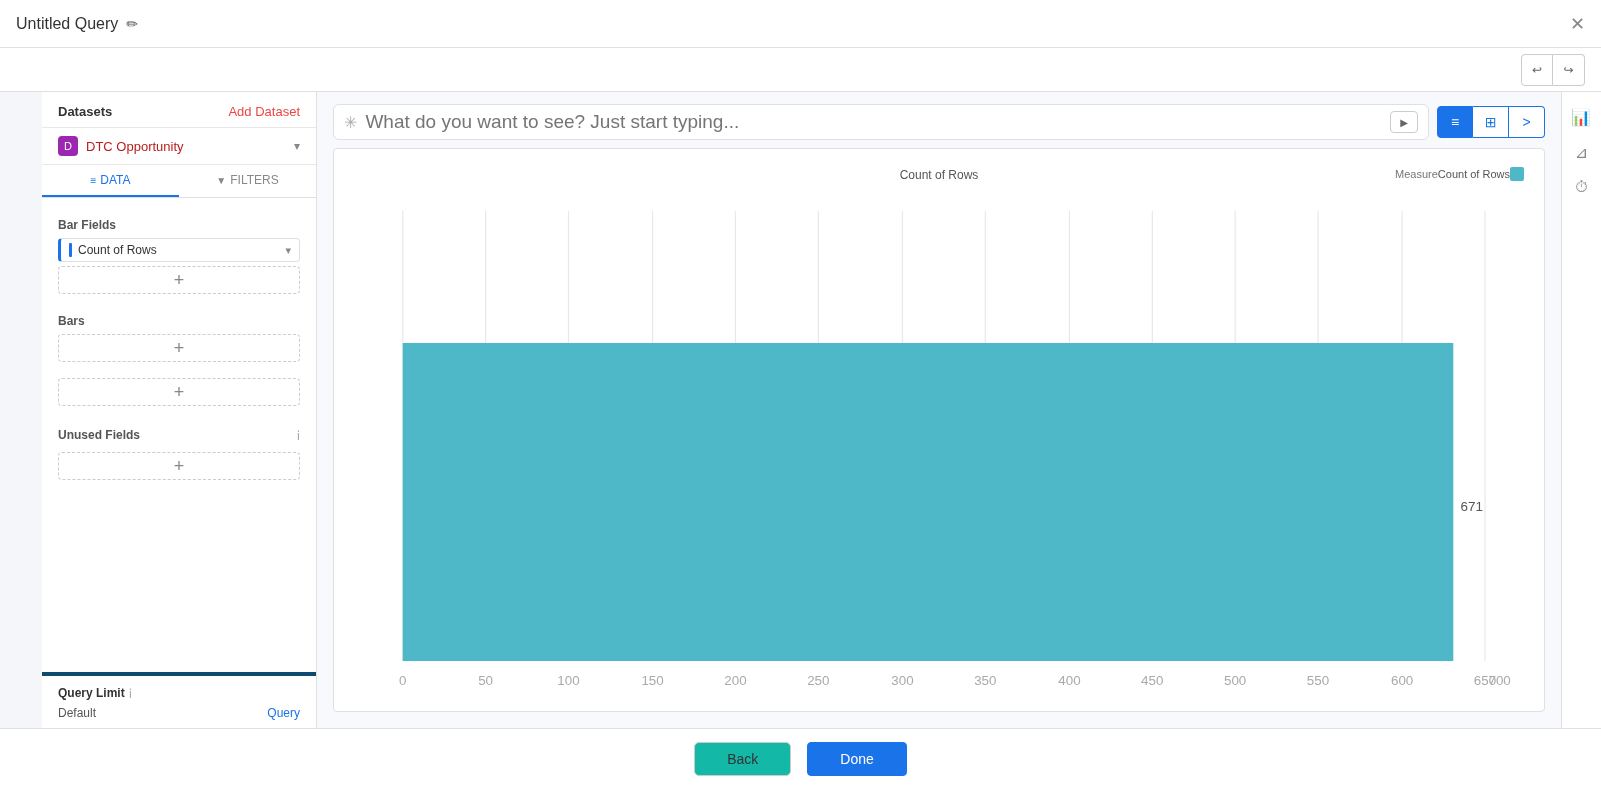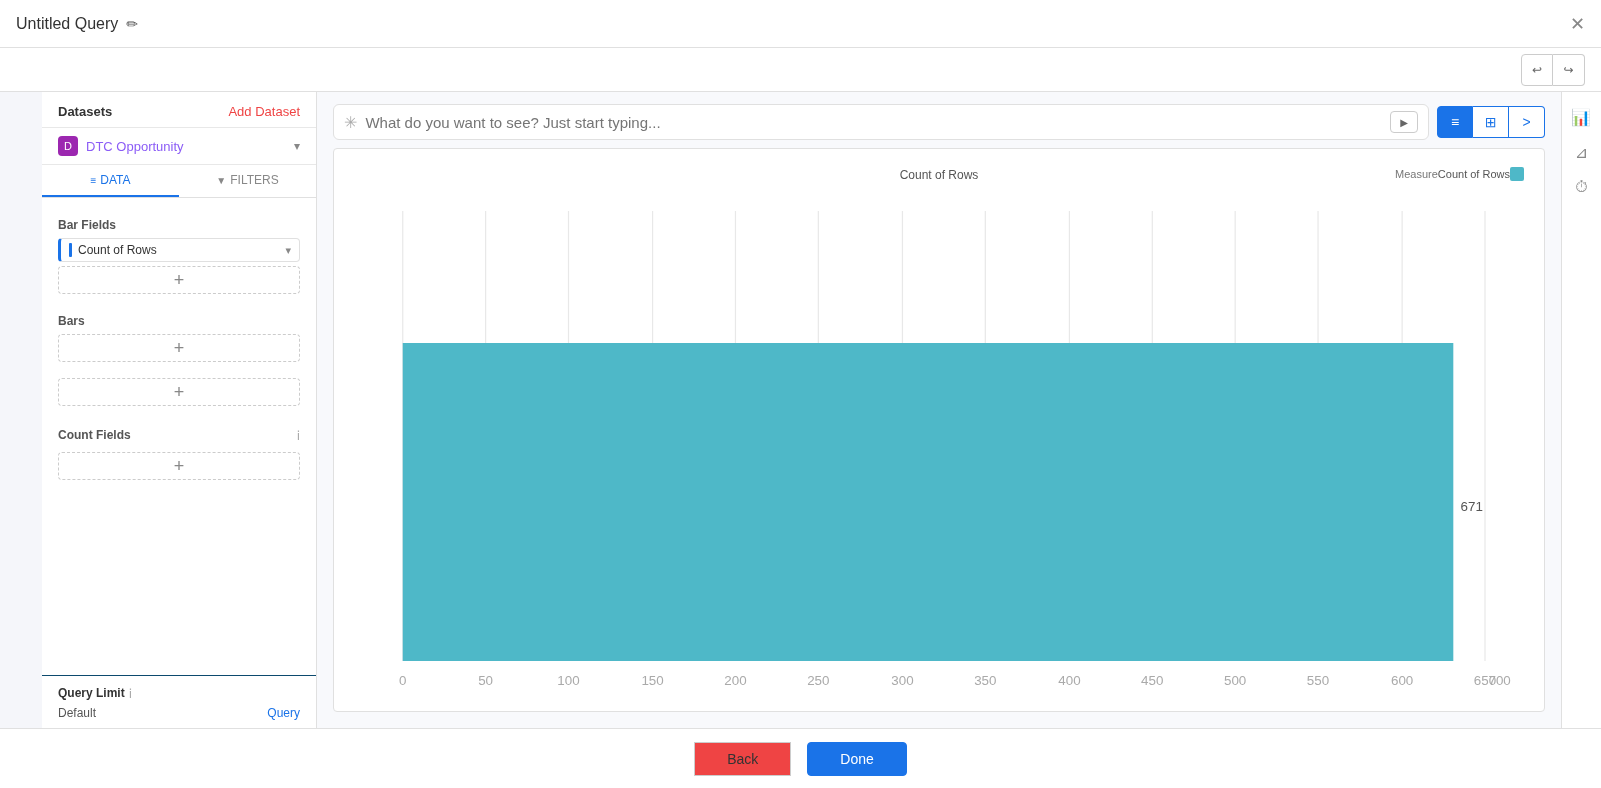--- a/index.html
+++ b/index.html
@@ -46,21 +46,21 @@
     .add-dataset-btn { font-size: 13px; color: #ef4444; cursor: pointer; background: none; border: none; font-weight: 500; }
 
     .dataset-item {
       display: flex; align-items: center; gap: 8px;
       padding: 8px 16px; border-bottom: 1px solid #e8e8e8;
     }
     .dataset-icon {
       width: 20px; height: 20px; border-radius: 4px; background: #9c27b0;
       display: flex; align-items: center; justify-content: center; color: #fff; font-size: 11px; flex-shrink: 0;
     }
-    .dataset-name { font-size: 13px; color: #8b5cf6; flex: 1; }
+    .dataset-name { font-size: 13px; color: #b91c1c; flex: 1; }
     .dataset-chevron { color: #888; font-size: 12px; cursor: pointer; }
 
     
     .sidebar-tabs {
       display: flex; border-bottom: 1px solid #e0e0e0;
     }
     .sidebar-tab {
       flex: 1; padding: 8px 0; text-align: center; font-size: 12px; font-weight: 500;
       color: #888; cursor: pointer; display: flex; align-items: center; justify-content: center; gap: 4px;
       border-bottom: 2px solid transparent;
@@ -93,21 +93,21 @@
     
     .unused-section-header {
       display: flex; align-items: center; justify-content: space-between;
       padding: 8px 16px 4px;
     }
     .unused-label { font-size: 12px; font-weight: 600; color: #555; }
     .info-icon { color: #aaa; font-size: 13px; cursor: pointer; }
 
     
     .query-limit-section {
-      padding: 8px 16px; border-top: 1px solid #0c4a6e;
+      padding: 8px 16px; border-top: 4px solid #0c4a6e;
     }
     .query-limit-header {
       display: flex; align-items: center; gap: 4px; margin-bottom: 4px;
     }
     .query-limit-label { font-size: 12px; font-weight: 600; color: #333; }
     .default-row { display: flex; align-items: center; justify-content: space-between; }
     .default-text { font-size: 12px; color: #555; }
     .edit-link { font-size: 12px; color: #1a73e8; cursor: pointer; background: none; border: none; font-weight: 500; }
 
     
@@ -117,21 +117,21 @@
     }
 
     
     .ai-search-bar {
       display: flex; align-items: center; gap: 8px;
       margin: 12px 16px 8px;
       padding: 6px 10px; background: #fff; border: 1px solid #e0e0e0; border-radius: 6px;
     }
     .ai-icon { color: #aaa; font-size: 16px; }
     .ai-input {
-      flex: 1; border: none; outline: none; font-size: 15px; color: #b91c1c;
+      flex: 1; border: none; outline: none; font-size: 19px; color: #b91c1c;
       background: transparent;
     }
     .run-btn-small {
       width: 28px; height: 22px; border: 1px solid #ccc; border-radius: 4px;
       background: #fff; cursor: pointer; display: flex; align-items: center; justify-content: center;
       font-size: 10px; color: #666;
     }
     .view-btn {
       width: 36px; height: 32px; border: 1px solid #1a73e8; background: #fff;
       cursor: pointer; display: flex; align-items: center; justify-content: center;
@@ -160,22 +160,22 @@
     .bar-chart-container {
       flex: 1; position: relative; overflow: hidden;
     }
 
     
     .footer {
       height: 60px; background: #fff; border-top: 1px solid #e0e0e0;
       display: flex; align-items: center; justify-content: center; gap: 16px;
     }
     .back-btn {
-      padding: 8px 32px; border: 1px solid #ccc; border-radius: 0;
-      background: #ef4444; cursor: pointer; font-size: 14px; color: #333; font-weight: 500;
+      padding: 8px 32px; border: 1px solid #ccc; border-radius: 5px;
+      background: #14b8a6; cursor: pointer; font-size: 14px; color: #333; font-weight: 500;
     }
     .done-btn {
       padding: 8px 32px; border: 1px solid #1a73e8; border-radius: 4px;
       background: #1a73e8; cursor: pointer; font-size: 14px; color: #fff; font-weight: 500;
     }
   </style>
 </head>
 <body>
 
 <div class="header">
@@ -240,21 +240,21 @@
         </div>
       </div>
 
       <div class="sidebar-section">
         <div class="add-field-btn">
           <span>+</span>
         </div>
       </div>
 
       <div class="unused-section-header">
-        <span class="unused-label">Count Fields</span>
+        <span class="unused-label">Unused Fields</span>
         <span class="info-icon">ℹ</span>
       </div>
       <div class="add-field-btn" style="margin-top:4px;">
         <span>+</span>
       </div>
 
     </div>
 
     <div class="query-limit-section">
       <div class="query-limit-header">

